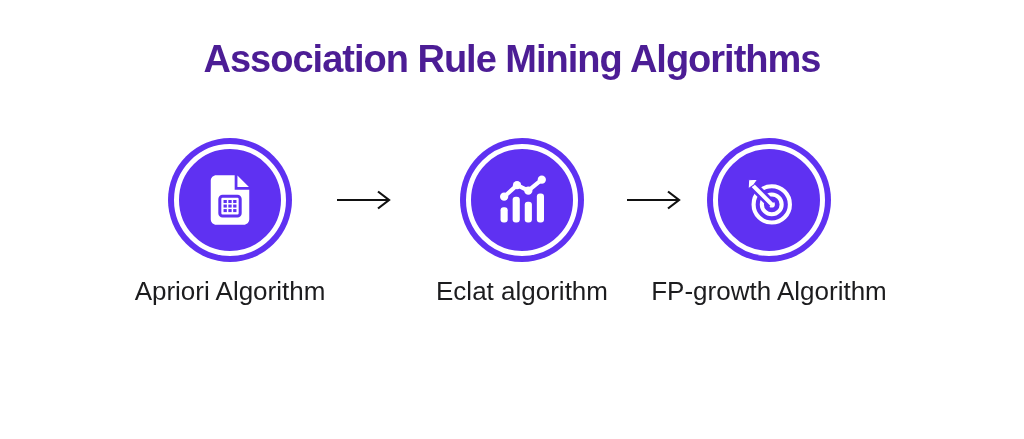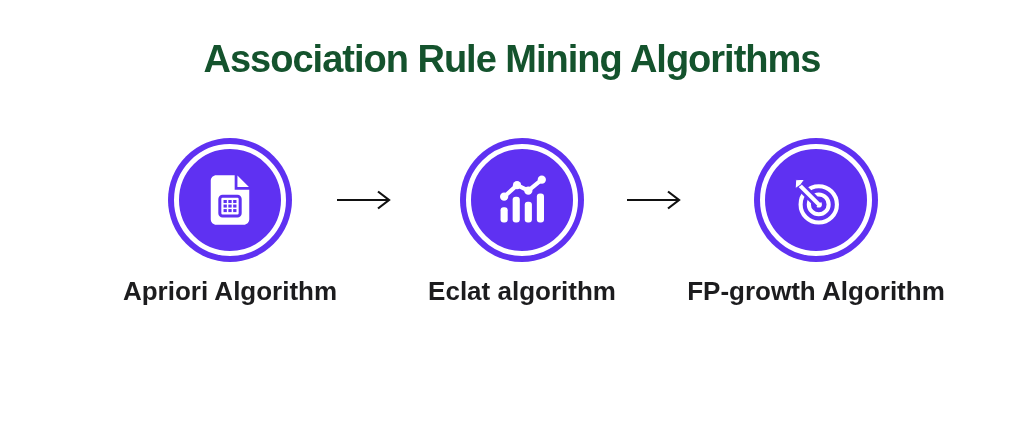--- a/index.html
+++ b/index.html
@@ -12,53 +12,53 @@
   }
   .title{
     position:absolute;
     top:38px;left:0;width:1024px;
     margin:0;
     text-align:center;
     font-size:38px;
     line-height:42px;
     font-weight:800;
     letter-spacing:-1px;
-    color:#14532d;
+    color:#4c1d95;
   }
   .node{
     position:absolute;
     top:138px;
     width:260px;
     display:flex;
     flex-direction:column;
     align-items:center;
   }
   .node-apriori{left:100px;}
   .node-eclat{left:392px;}
-  .node-fpgrowth{left:686px;}
+  .node-fpgrowth{left:639px;}
   .ring{
     position:relative;
     width:124px;height:124px;
     border-radius:50%;
     background:var(--purple,#5F31F2);
     display:flex;align-items:center;justify-content:center;
   }
   .ring::before{
     content:"";
     position:absolute;
     inset:6px;
     border:5px solid #ffffff;
     border-radius:50%;
   }
   .ring svg{position:relative;width:66px;height:66px;display:block;}
   .node-label{
     margin-top:14px;
     font-size:26px;
     line-height:30px;
-    font-weight:700;
+    font-weight:400;
     color:#1c1c1e;
     white-space:nowrap;
     text-align:center;
   }
   .connector{
     position:absolute;
     top:189px;
     width:58px;height:22px;
   }
   .connector-1{left:336px;}

